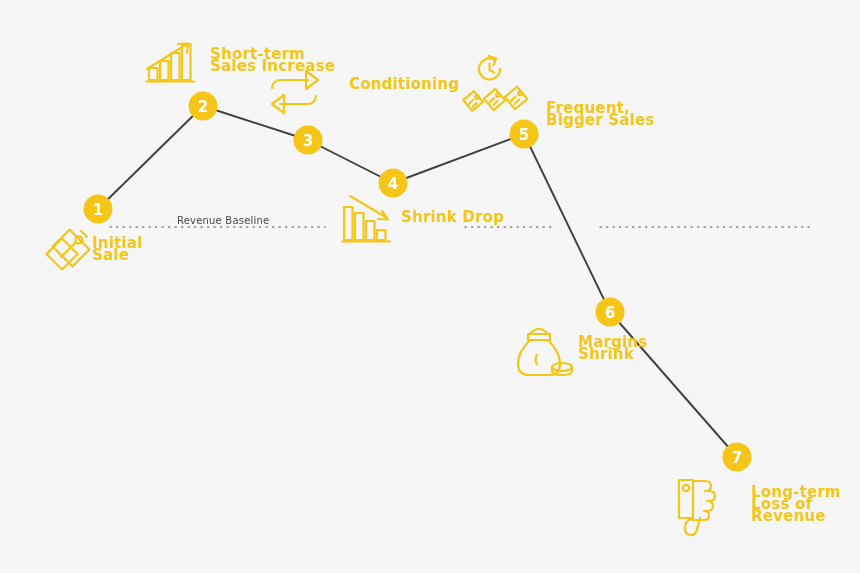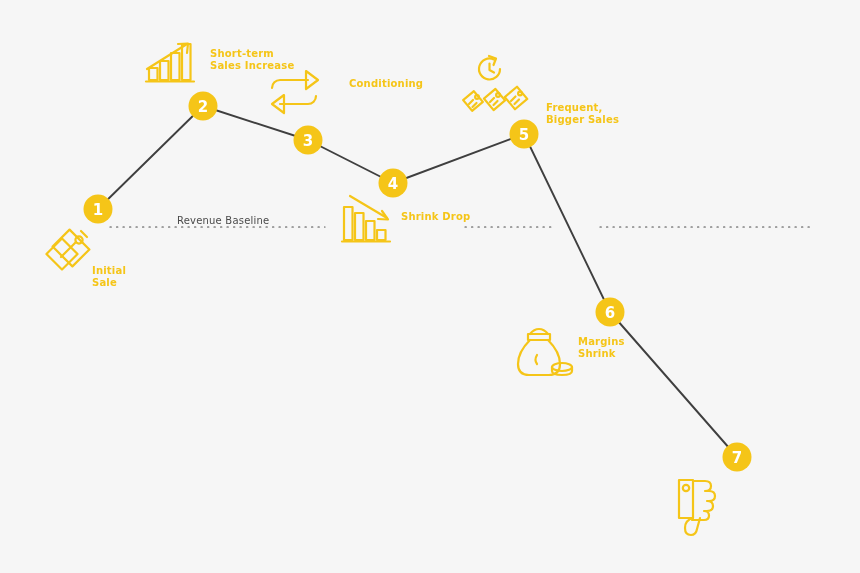--- a/index.html
+++ b/index.html
@@ -32,21 +32,21 @@
     font-weight: bold;
     font-size: 15px;
     text-anchor: middle;
     dominant-baseline: central;
   }
   .step-label {
     position: absolute;
     color: #f5c518;
     font-family: "DejaVu Sans", sans-serif;
     font-weight: bold;
-    font-size: 10px;
+    font-size: 15px;
     line-height: 12px;
     letter-spacing: 0.2px;
     white-space: pre-line;
   }
   .baseline-label {
     position: absolute;
     color: #4a4a4a;
     font-family: "DejaVu Sans", sans-serif;
     font-weight: normal;
     font-size: 10px;
@@ -165,26 +165,28 @@
 
     <g fill="none" stroke="#f5c518" stroke-width="2.2" stroke-linejoin="round" stroke-linecap="round">
       <rect x="679" y="480" width="14" height="38"></rect>
       <circle cx="686" cy="488" r="3.2"></circle>
       <path d="M693 481 h12 q6 0 6 5 q0 5 -6 5 h4 q6 0 6 5 q0 5 -6 5 h-2 q6 0 6 5 q0 5 -6 5 h-3 q5 0 5 4.5 q0 4.5 -5 4.5 h-12"></path>
       <path d="M693 518 q-8 2 -8 10 q0 7 6 7 q5 0 6 -6 l3 -11"></path>
     </g>
 
   </svg>
 
-  <div class="step-label" style="left:92px; top:237px;margin-top:28px;">Initial
+  <div class="step-label" style="left:92px; top:237px;">Initial
 Sale</div>
   <div class="step-label" style="left:210px; top:48px;">Short-term
 Sales Increase</div>
   <div class="step-label" style="left:349px; top:78px;">Conditioning</div>
   <div class="step-label" style="left:401px; top:211px;">Shrink Drop</div>
   <div class="step-label" style="left:546px; top:66px;margin-top:36px;">Frequent,
 Bigger Sales</div>
   <div class="step-label" style="left:578px; top:336px;">Margins
 Shrink</div>
+  <div class="step-label" style="left:751px; top:486px;">Long-term
+Loss of Revenue</div>
 
   <div class="baseline-label" style="left:177px; top:215px;">Revenue Baseline</div>
 
 </div>
 
 </body></html>

